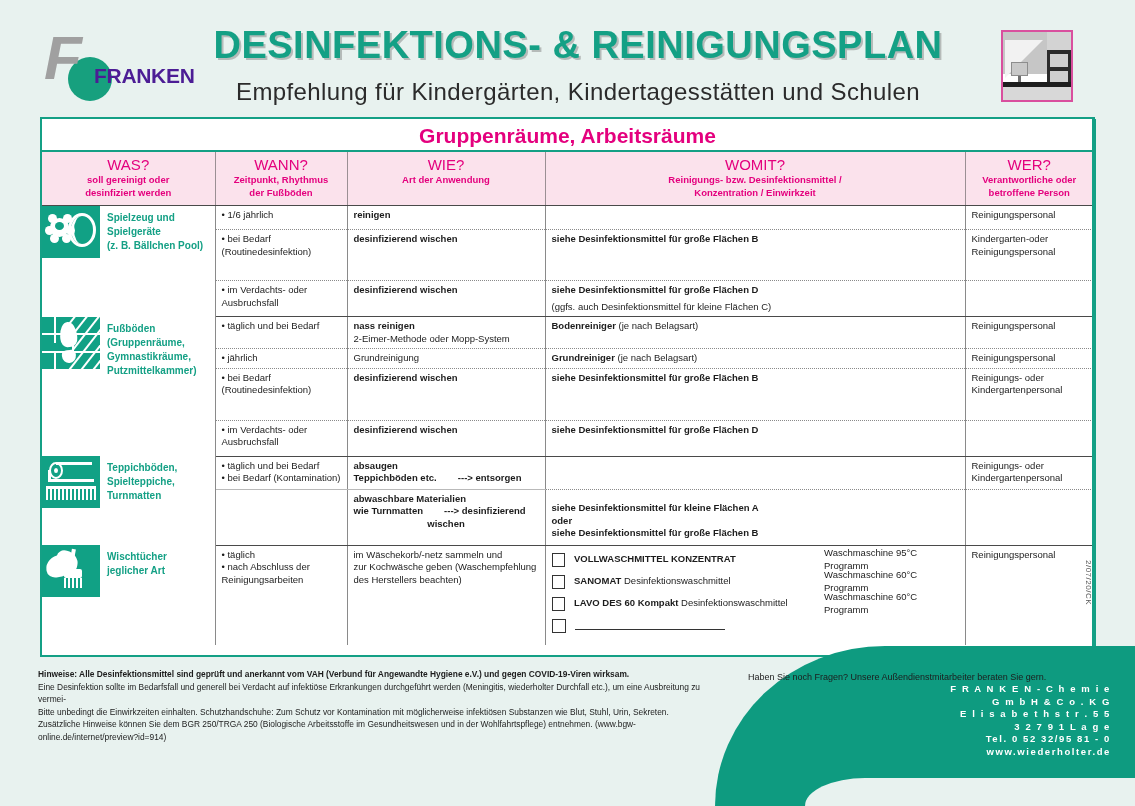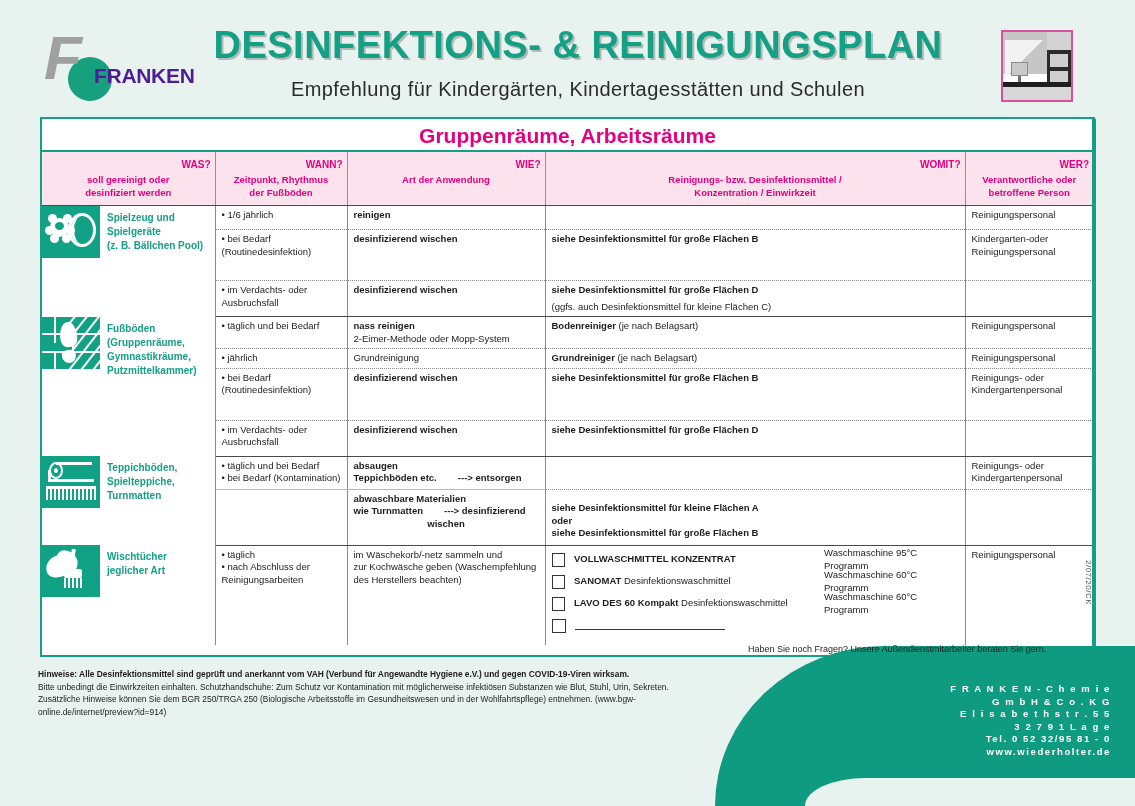--- a/index.html
+++ b/index.html
@@ -35,21 +35,21 @@
   #title-block { position:absolute; left:178px; top:22px; width:800px; text-align:center; }
   #main-title {
     font-size:38px; font-weight:bold; color:#14a085;
     letter-spacing:0.5px; line-height:46px;
     text-shadow: 2px 2px 0 rgba(120,120,120,0.45);
     font-family:"Liberation Sans", sans-serif;
     white-space:nowrap;
   }
   #sub-title {
     margin-top:10px;
-    font-size:20px; color:#2b2b2b; letter-spacing:0.4px;
+    font-size:24px; color:#2b2b2b; letter-spacing:0.4px;
     font-family:"Liberation Sans", sans-serif;
     white-space:nowrap;
   }
 
   #photo {
     position:absolute; left:1001px; top:30px; width:72px; height:72px;
     border:2px solid #d94f9e; background:#ffffff; overflow:hidden;
   }
   #photo .wall   { position:absolute; left:0; top:0; width:68px; height:42px; background:#c6c6c6; }
   #photo .wall2  { position:absolute; left:44px; top:0; width:24px; height:52px; background:#d3d3d3; }
@@ -83,21 +83,21 @@
   table.plan col.c-womit{ width:420px; }
   table.plan col.c-wer  { width:128px; }
 
   thead th {
     background:#fbe2ec; color:#e4007e; text-align:center;
     padding:4px 4px 6px 4px; vertical-align:top;
     border-right:1px solid #9b8f94;
     border-bottom:1px solid #4a4a4a;
   }
   thead th.noline { border-right:none; }
-  thead th .q { display:block; font-size:10px; font-weight:bold; line-height:17px;text-align:right; }
+  thead th .q { display:block; font-size:15px; font-weight:normal; line-height:17px; }
   thead th .d { display:block; font-size:9.5px; font-weight:bold; line-height:12px; margin-top:1px; }
 
   tbody td {
     vertical-align:top;
     font-size:9.5px; line-height:12.5px; color:#1c1c1c;
     padding:3px 6px 3px 6px;
     border-right:1px solid #8a8a8a;
   }
   tbody td.icon-cell {
     padding:0; border-right:none; background:#ffffff;
@@ -173,21 +173,21 @@
   .blankline { display:inline-block; width:150px; border-bottom:1px solid #333; height:9px; }
 
   
   #notes {
     position:absolute; left:38px; top:668px; width:690px;
     font-size:8.4px; line-height:12.6px; color:#1c1c1c;
   }
   #notes .hl { font-weight:bold; }
 
   #askbox {
-    position:absolute; left:748px; top:644px; width:340px;
+    position:absolute; left:748px; top:672px; width:340px;
     font-size:9px; color:#1c1c1c;
   }
 
   #greenblob {
     position:absolute; right:0; bottom:0; width:420px; height:160px;
     background:#0e9b80;
     border-top-left-radius:170px 160px;
   }
   #whitecut {
     position:absolute; right:0; bottom:0; width:330px; height:28px; background:#e8f2ef;
@@ -525,20 +525,21 @@
 
     </tbody>
   </table>
 </div>
 
 <div id="rightbar"></div>
 <div id="sidecode">2/07/20/CK</div>
 
 <div id="notes">
   <div class="hl">Hinweise: Alle Desinfektionsmittel sind geprüft und anerkannt vom VAH (Verbund für Angewandte Hygiene e.V.) und gegen COVID-19-Viren wirksam.</div>
+  <div>Eine Desinfektion sollte im Bedarfsfall und generell bei Verdacht auf infektiöse Erkrankungen durchgeführt werden (Meningitis, wiederholter Durchfall etc.), um eine Ausbreitung zu vermei-</div>
   <div>Bitte unbedingt die Einwirkzeiten einhalten. Schutzhandschuhe: Zum Schutz vor Kontamination mit möglicherweise infektiösen  Substanzen wie Blut, Stuhl, Urin, Sekreten.</div>
   <div>Zusätzliche Hinweise können Sie dem BGR 250/TRGA 250  (Biologische Arbeitsstoffe im Gesundheitswesen und in der Wohlfahrtspflege) entnehmen. (www.bgw-online.de/internet/preview?id=914)</div>
 </div>
 
 <div id="greenblob"></div>
 <div id="whitecut"></div>
 
 <div id="askbox">Haben Sie noch Fragen? Unsere Außendienstmitarbeiter beraten Sie gern.</div>
 
 <div id="addr">

